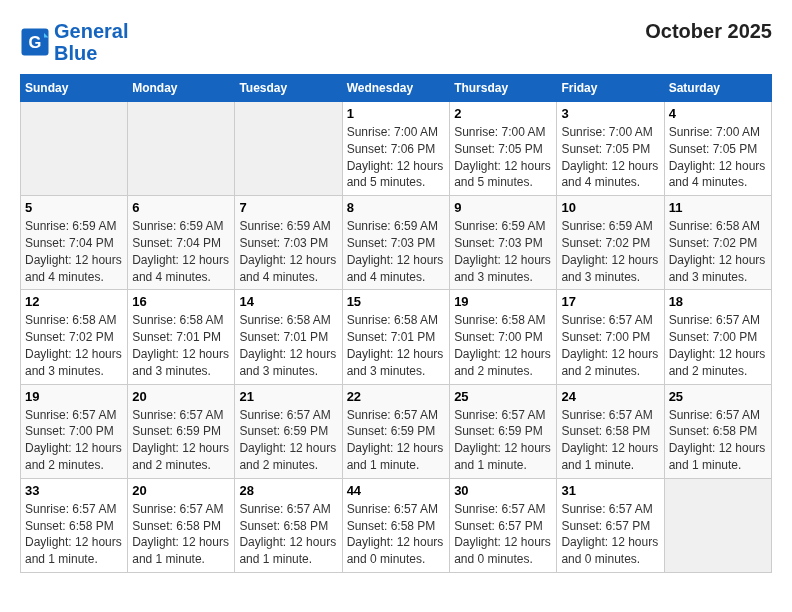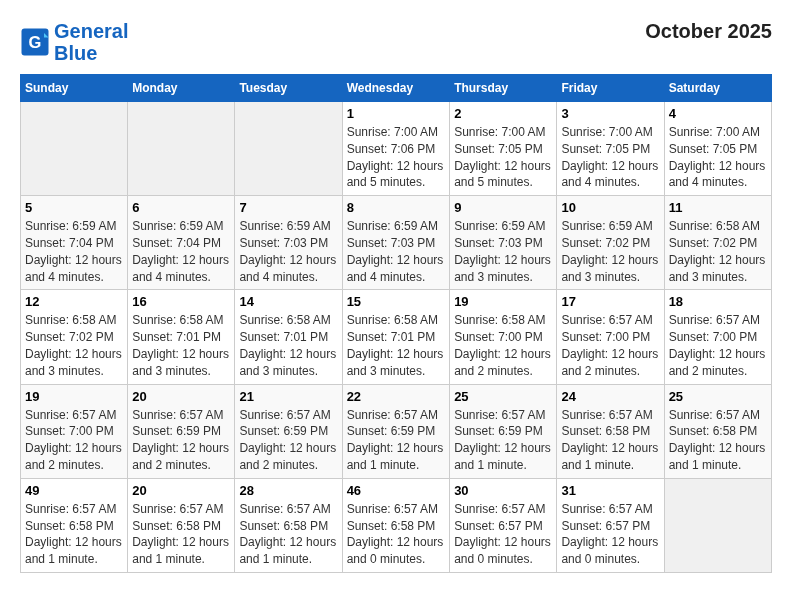--- a/index.html
+++ b/index.html
@@ -229,33 +229,33 @@
           <div class="day-num">24</div>
           <div class="day-info">Sunrise: 6:57 AM<br>Sunset: 6:58 PM<br>Daylight: 12 hours and 1 minute.</div>
         </td>
         <td>
           <div class="day-num">25</div>
           <div class="day-info">Sunrise: 6:57 AM<br>Sunset: 6:58 PM<br>Daylight: 12 hours and 1 minute.</div>
         </td>
       </tr>
       <tr>
         <td>
-          <div class="day-num">49</div>
+          <div class="day-num">33</div>
           <div class="day-info">Sunrise: 6:57 AM<br>Sunset: 6:58 PM<br>Daylight: 12 hours and 1 minute.</div>
         </td>
         <td>
           <div class="day-num">20</div>
           <div class="day-info">Sunrise: 6:57 AM<br>Sunset: 6:58 PM<br>Daylight: 12 hours and 1 minute.</div>
         </td>
         <td>
           <div class="day-num">28</div>
           <div class="day-info">Sunrise: 6:57 AM<br>Sunset: 6:58 PM<br>Daylight: 12 hours and 1 minute.</div>
         </td>
         <td>
-          <div class="day-num">46</div>
+          <div class="day-num">44</div>
           <div class="day-info">Sunrise: 6:57 AM<br>Sunset: 6:58 PM<br>Daylight: 12 hours and 0 minutes.</div>
         </td>
         <td>
           <div class="day-num">30</div>
           <div class="day-info">Sunrise: 6:57 AM<br>Sunset: 6:57 PM<br>Daylight: 12 hours and 0 minutes.</div>
         </td>
         <td>
           <div class="day-num">31</div>
           <div class="day-info">Sunrise: 6:57 AM<br>Sunset: 6:57 PM<br>Daylight: 12 hours and 0 minutes.</div>
         </td>

